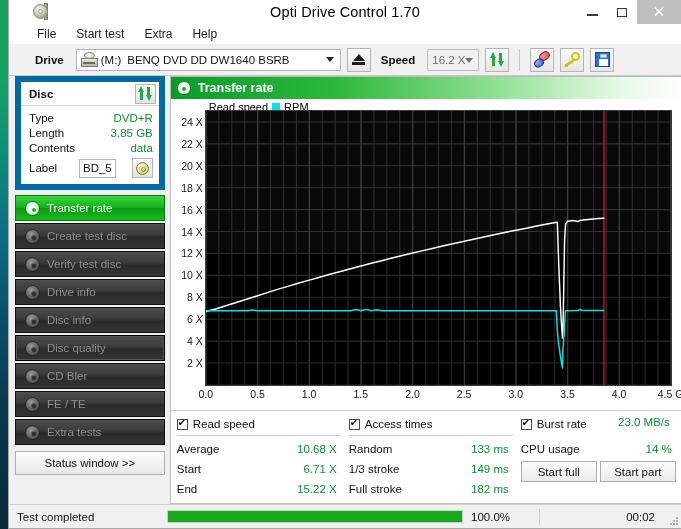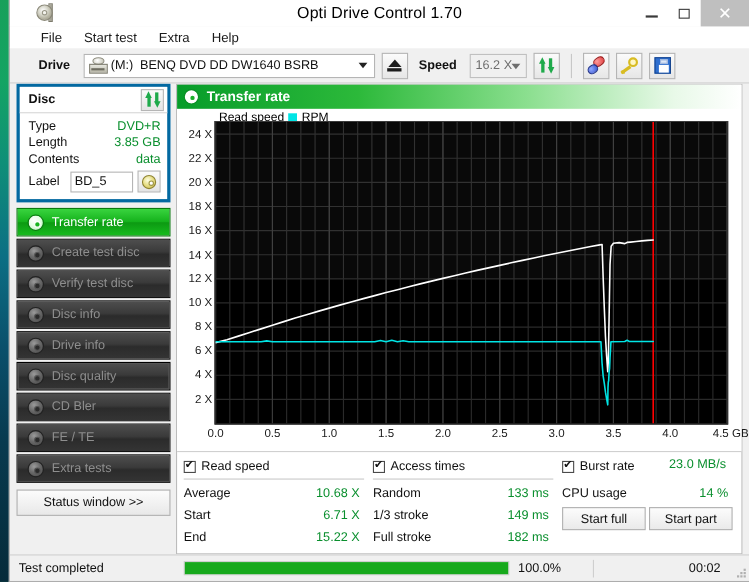--- a/index.html
+++ b/index.html
@@ -96,32 +96,32 @@
   .keyicon .ring { position:absolute; left:7px; top:0px; width:9px;height:9px;border-radius:50%;border:2.5px solid #d8bc23; background:#fff7c4;}
   .keyicon .sh { position:absolute; left:0px; bottom:2px; width:10px;height:3px;background:#d8bc23; transform:rotate(-35deg);}
   .keyicon .t1 { position:absolute; left:1px; bottom:0px; width:3px;height:3px;background:#d8bc23;}
   .saveicon { position:relative; width:15px;height:15px; background:#2f6fd0; border:1px solid #18468f; }
   .saveicon .lab { position:absolute; left:3px; bottom:0px; width:9px; height:7px; background:#ffffff;}
   .saveicon .sh { position:absolute; left:4px; top:1px; width:7px; height:4px; background:#dfe8f7; border:1px solid #9fb6dd;}
   
   #body { flex:1; display:flex; background:#f0f0f0; padding:0 6px 0 6px; gap:5px; overflow:hidden; }
   #leftcol { width:164px; display:flex; flex-direction:column; }
   
-  #disc-box { border:3px solid #0369a1; background:#ffffff; }
+  #disc-box { border:6px solid #0369a1; background:#ffffff; }
   #disc-header {
     height:24px; display:flex; align-items:center; justify-content:space-between;
     padding:0 3px 0 8px; border-bottom:1px solid #d6d6d6; background:#ffffff;
   }
   #disc-header .t { font-weight:bold; font-size:11.5px; color:#111; }
   #disc-refresh { width:21px;height:20px;border:1px solid #b5b5b5;background:linear-gradient(180deg,#fbfbfb,#e4e4e4); display:flex;align-items:center;justify-content:center;}
   #disc-fields { padding:4px 6px 5px 8px; }
   .drow { display:flex; justify-content:space-between; align-items:center; height:15px; font-size:11.5px; }
   .drow .k { color:#111; }
   .drow .v { color:#0a8f2e; }
-  #label-row { display:flex; align-items:center; height:22px; margin-top:2px; gap:4px; }
+  #label-row { display:flex; align-items:center; height:22px; margin-top:2px; gap:16px; }
   #label-row .k { color:#111; font-size:11.5px; width:34px; }
   #label-input { flex:1; height:19px; background:#ffffff; border:1px solid #b5b5b5; font-size:11.5px; color:#111; padding:0 3px; display:flex; align-items:center;}
   #label-btn { width:21px;height:20px;border:1px solid #b5b5b5;background:linear-gradient(180deg,#fbfbfb,#e4e4e4); display:flex;align-items:center;justify-content:center;}
   .cdglyph { width:13px;height:13px;border-radius:50%;background:radial-gradient(circle at 40% 35%, #fdfde2 0%, #e8e08a 45%, #c9b94e 100%); border:1px solid #8f8432; position:relative;}
   .cdglyph:after{content:"";position:absolute;left:4.5px;top:4.5px;width:3px;height:3px;border-radius:50%;background:#fff;border:1px solid #9f9648;}
   
   #nav { margin-top:5px; display:flex; flex-direction:column; gap:2px; }
   .navitem {
     height:26px; display:flex; align-items:center; gap:7px; padding-left:9px;
     background:linear-gradient(180deg,#4e4e4e 0%,#3a3a3a 45%,#2b2b2b 55%,#343434 100%);
@@ -329,25 +329,25 @@
         <div class="navitem">
           <span class="navicon"></span>
           <span>Create test disc</span>
         </div>
         <div class="navitem">
           <span class="navicon"></span>
           <span>Verify test disc</span>
         </div>
         <div class="navitem">
           <span class="navicon"></span>
+          <span>Drive info</span>
+        </div>
+        <div class="navitem">
+          <span class="navicon"></span>
           <span>Disc info</span>
-        </div>
-        <div class="navitem">
-          <span class="navicon"></span>
-          <span>Drive info</span>
         </div>
         <div class="navitem selected">
           <span class="navicon"></span>
           <span>Disc quality</span>
         </div>
         <div class="navitem">
           <span class="navicon"></span>
           <span>CD Bler</span>
         </div>
         <div class="navitem">
@@ -438,21 +438,21 @@
               <line x1="350" y1="0" x2="350" y2="256" stroke="#3a3a3a" stroke-width="1"></line>
               <line x1="400" y1="0" x2="400" y2="256" stroke="#3a3a3a" stroke-width="1"></line>
               <line x1="450" y1="0" x2="450" y2="256" stroke="#3a3a3a" stroke-width="1"></line>
               <rect x="0" y="0" width="450" height="133.12" fill="#ffffff" fill-opacity="0.035"></rect>
               <line x1="385.00000000000006" y1="0" x2="385.00000000000006" y2="256" stroke="#ff0000" stroke-width="1.4"></line>
               <path d="M0.00 187.29 L10.00 184.83 L20.00 181.76 L30.00 178.69 L40.00 175.62 L50.00 172.54 L60.00 169.47 L70.00 166.40 L80.00 163.64 L90.00 160.77 L100.00 158.00 L110.00 155.24 L120.00 152.58 L130.00 149.91 L140.00 147.35 L150.00 144.79 L160.00 142.34 L170.00 139.88 L180.00 137.42 L190.00 135.07 L200.00 132.71 L210.00 130.46 L220.00 128.20 L230.00 125.95 L240.00 123.80 L250.00 121.65 L260.00 119.50 L270.00 117.45 L280.00 115.40 L290.00 113.36 L300.00 111.41 L310.00 109.47 L320.00 107.52 L330.00 105.68 L338.00 104.24 L340.00 103.94 L341.00 133.12 L342.00 158.72 L343.00 182.27 L344.00 198.66 L345.00 211.97 L345.50 202.75 L346.00 176.13 L346.50 148.48 L347.00 120.83 L348.00 105.47 L350.00 102.91 L355.00 102.40 L360.00 103.22 L362.00 102.20 L365.00 101.89 L370.00 101.38 L375.00 100.86 L380.00 100.45 L385.00 100.15" fill="none" stroke="#ffffff" stroke-width="1.4" stroke-linejoin="round" stroke-linecap="round"></path>
               <path d="M0.00 186.57 L40.00 186.57 L45.00 185.86 L50.00 186.57 L140.00 186.57 L145.00 185.55 L150.00 186.57 L155.00 185.34 L160.00 186.57 L165.00 185.75 L170.00 186.57 L339.00 186.57 L340.00 204.80 L341.00 216.06 L342.00 222.21 L343.00 229.38 L344.00 235.01 L345.00 240.13 L345.20 225.28 L345.50 220.67 L345.80 219.65 L346.20 211.97 L346.60 209.41 L347.00 199.68 L347.40 193.54 L347.80 186.57 L360.00 186.37 L362.00 185.34 L364.00 186.37 L385.00 186.37" fill="none" stroke="#00e5e5" stroke-width="1.4" stroke-linejoin="round" stroke-linecap="round"></path>
             </svg>
         <div class="ytick" style="top: 92%;">2 X</div>
             <div class="ytick" style="top: 84%;">4 X</div>
-            <div class="ytick" style="top: 76%;">6 X</div>
+            <div class="ytick" style="top: 76%; font-style: italic;">6 X</div>
             <div class="ytick" style="top: 68%;">8 X</div>
             <div class="ytick" style="top: 60%;">10 X</div>
             <div class="ytick" style="top: 52%;">12 X</div>
             <div class="ytick" style="top: 44%;">14 X</div>
             <div class="ytick" style="top: 36%;">16 X</div>
             <div class="ytick" style="top: 28%;">18 X</div>
             <div class="ytick" style="top: 20%;">20 X</div>
             <div class="ytick" style="top: 12%;">22 X</div>
             <div class="ytick" style="top: 4%;">24 X</div>
             <div class="xtick" style="left: 0%;">0.0</div>

